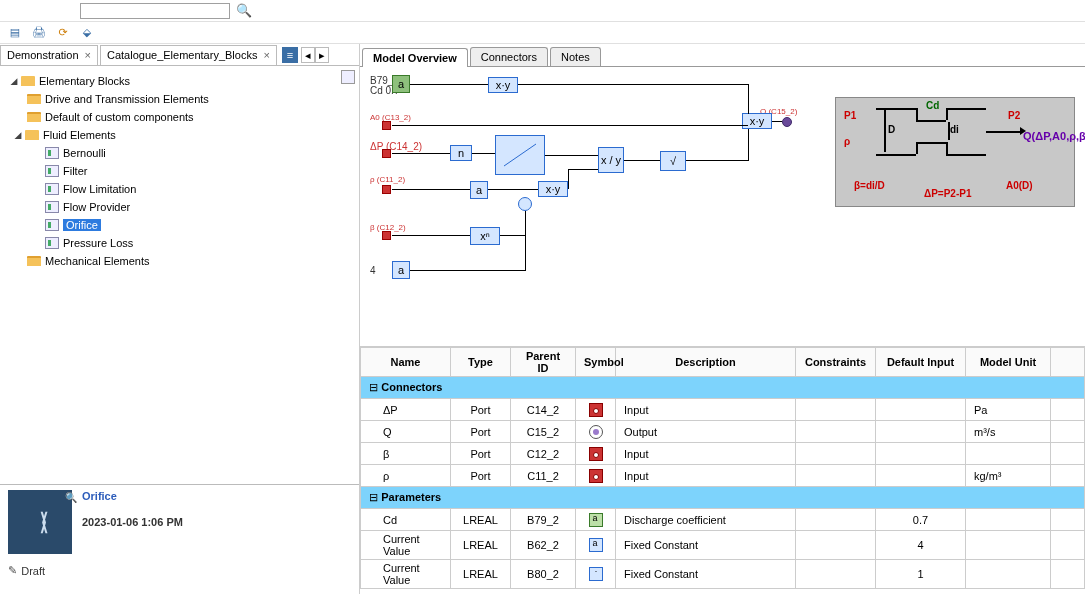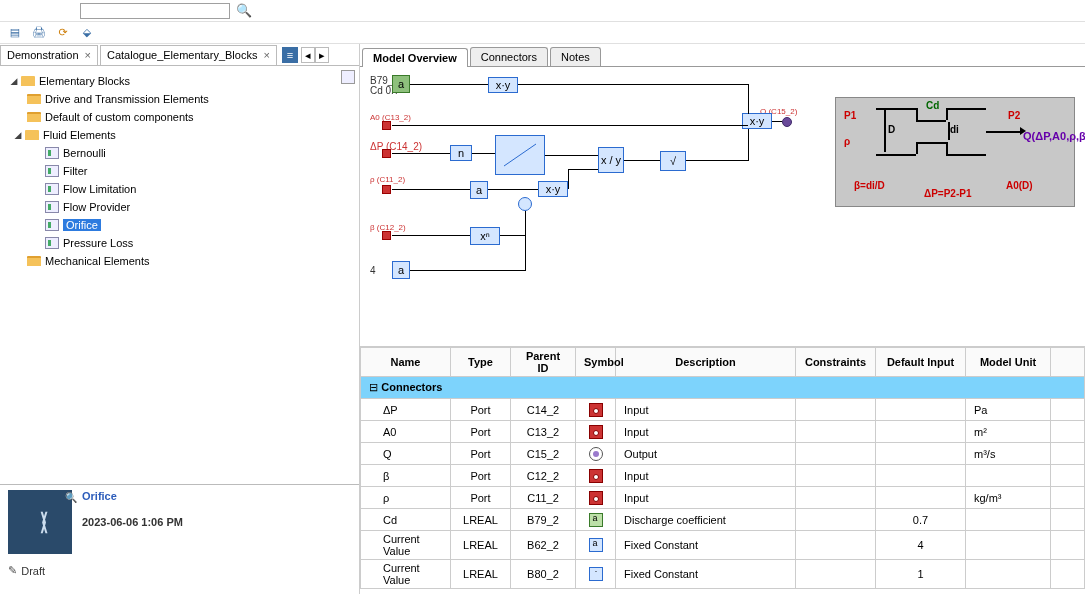--- a/index.html
+++ b/index.html
@@ -196,21 +196,21 @@
           </span>
           <span class="lbl">Mechanical Elements</span>
         </div>
     </div>
 
     <div class="preview">
       <div class="preview-row">
         <div class="preview-thumb">⟩⟨<span class="mg">🔍</span></div>
         <div>
           <div class="name">Orifice</div>
-          <div class="date">2023-06-06 1:06 PM</div>
+          <div class="date">2023-01-06 1:06 PM</div>
         </div>
       </div>
       <div class="draft-row">
           <span class="pencil">✎</span>
           <span>Draft</span>
         </div>
     </div>
   </div>
 
   <div class="right-col">
@@ -367,31 +367,20 @@
               <td class="c">Port</td>
               <td class="c">C14_2</td>
               <td class="c"><span class="sym-in"></span></td>
               <td>Input</td>
               <td></td>
               <td class="c"></td>
               <td>Pa</td>
               <td></td>
             </tr>
             <tr>
-              <td style="padding-left:22px">A0</td>
-              <td class="c">Port</td>
-              <td class="c">C13_2</td>
-              <td class="c"><span class="sym-in"></span></td>
-              <td>Input</td>
-              <td></td>
-              <td class="c"></td>
-              <td>m²</td>
-              <td></td>
-            </tr>
-            <tr>
               <td style="padding-left:22px">Q</td>
               <td class="c">Port</td>
               <td class="c">C15_2</td>
               <td class="c"><span class="sym-out"></span></td>
               <td>Output</td>
               <td></td>
               <td class="c"></td>
               <td>m³/s</td>
               <td></td>
             </tr>
@@ -410,20 +399,23 @@
               <td style="padding-left:22px">ρ</td>
               <td class="c">Port</td>
               <td class="c">C11_2</td>
               <td class="c"><span class="sym-in"></span></td>
               <td>Input</td>
               <td></td>
               <td class="c"></td>
               <td>kg/m³</td>
               <td></td>
             </tr>
+            <tr class="group">
+              <td colspan="9">Parameters</td>
+            </tr>
             <tr>
               <td style="padding-left:22px">Cd</td>
               <td class="c">LREAL</td>
               <td class="c">B79_2</td>
               <td class="c"><span class="sym-param grn"></span></td>
               <td>Discharge coefficient</td>
               <td></td>
               <td class="c">0.7</td>
               <td></td>
               <td></td>

